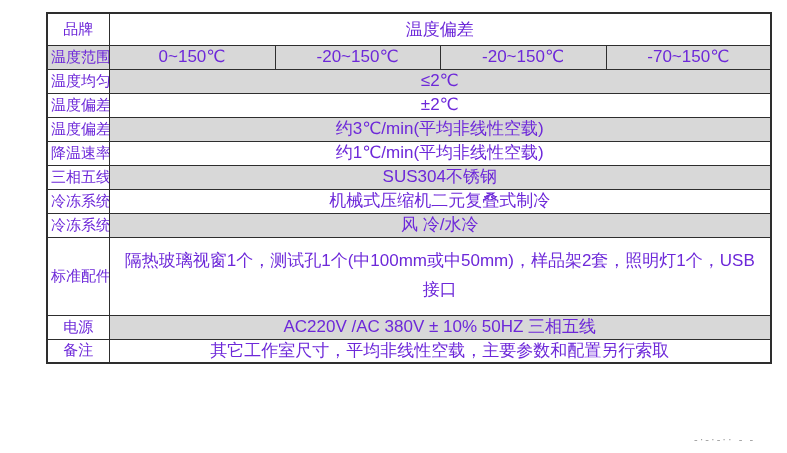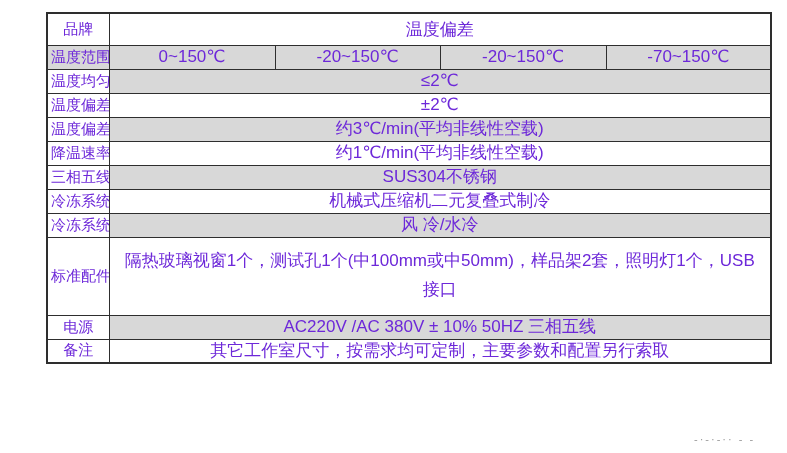--- a/index.html
+++ b/index.html
@@ -73,18 +73,18 @@
         <tr class="tall">
           <td class="label">标准配件</td>
           <td colspan="4" class="val">隔热玻璃视窗1个，测试孔1个(中100mm或中50mm)，样品架2套，照明灯1个，USB接口</td>
         </tr>
         <tr>
           <td class="label">电源</td>
           <td colspan="4" class="val gray">AC220V /AC 380V ± 10% 50HZ 三相五线</td>
         </tr>
         <tr>
           <td class="label">备注</td>
-          <td colspan="4" class="val">其它工作室尺寸，按需求均可定制，主要参数和配置另行索取</td>
+          <td colspan="4" class="val">其它工作室尺寸，平均非线性空载，主要参数和配置另行索取</td>
         </tr>
       </tbody>
   </table>
   <div class="watermark">-·-·-·· - -</div>
 </div>
 
 </body></html>

